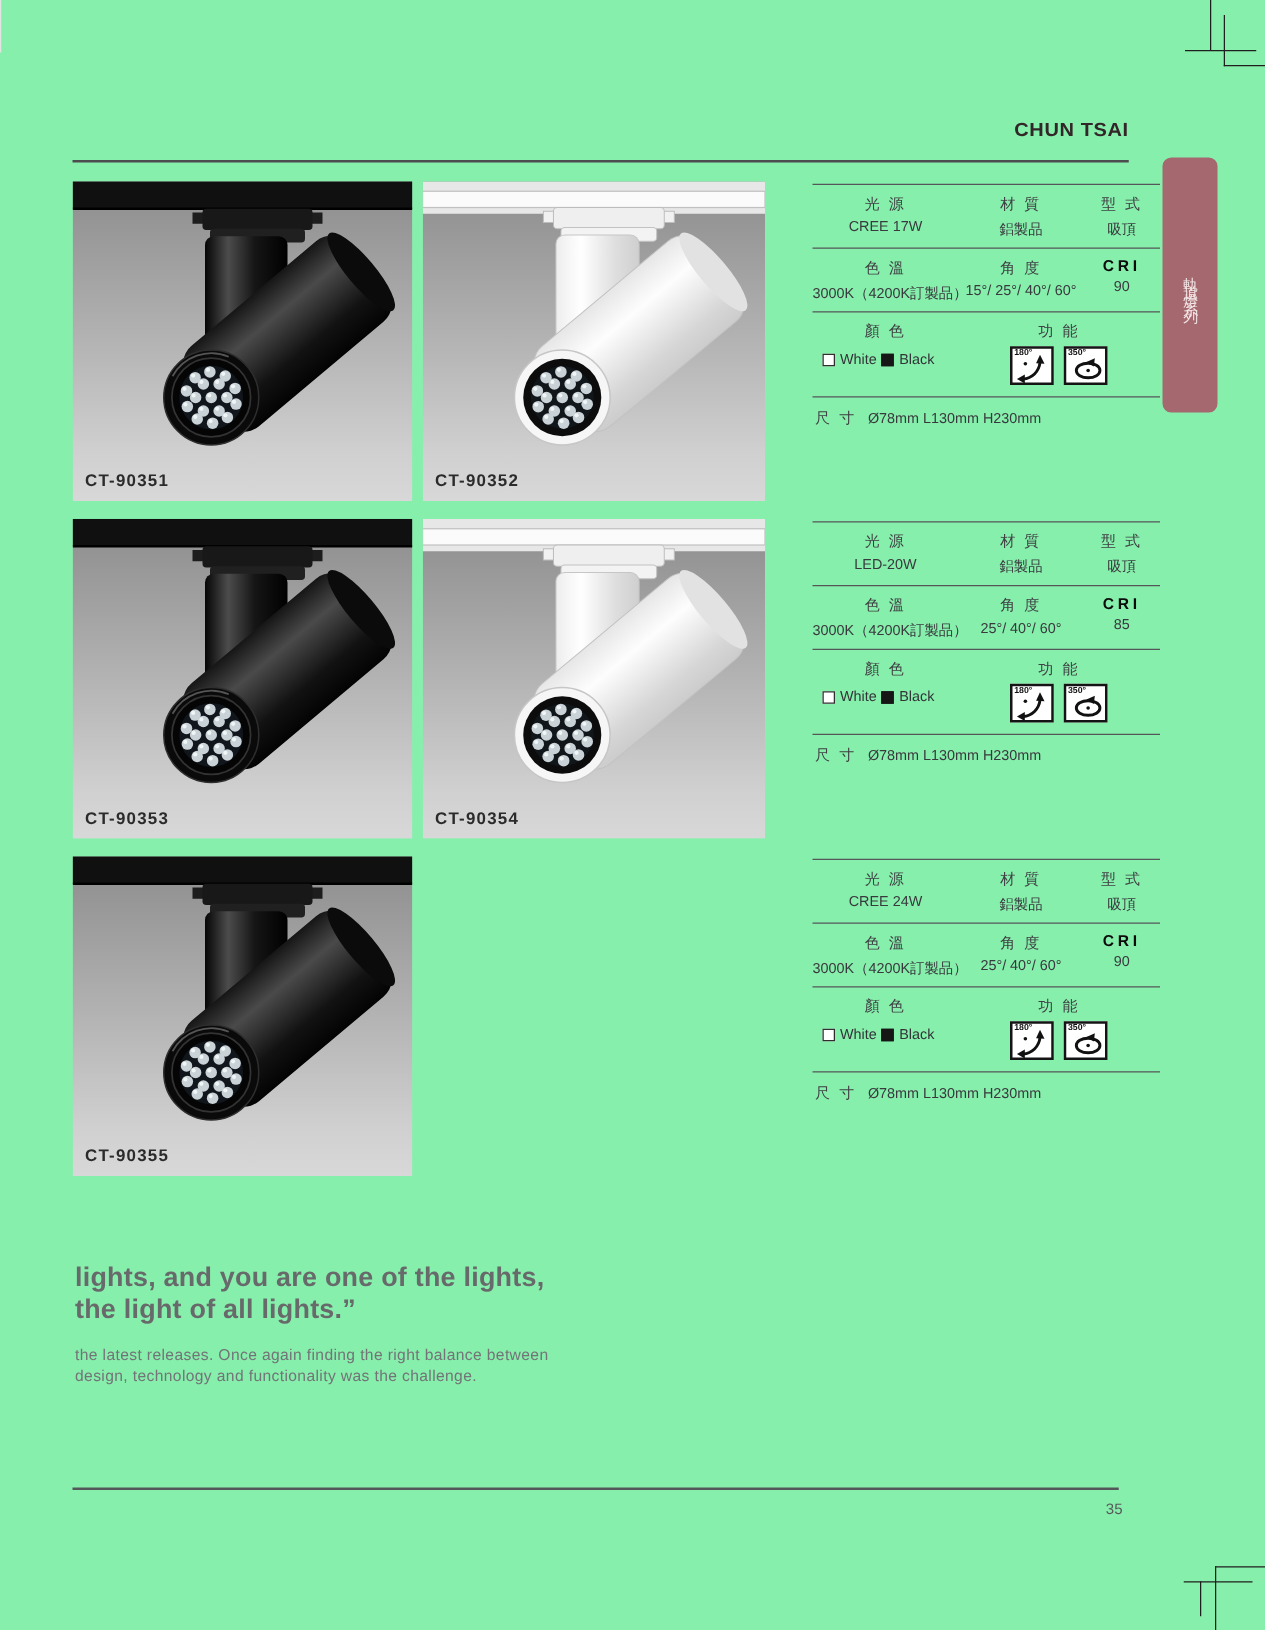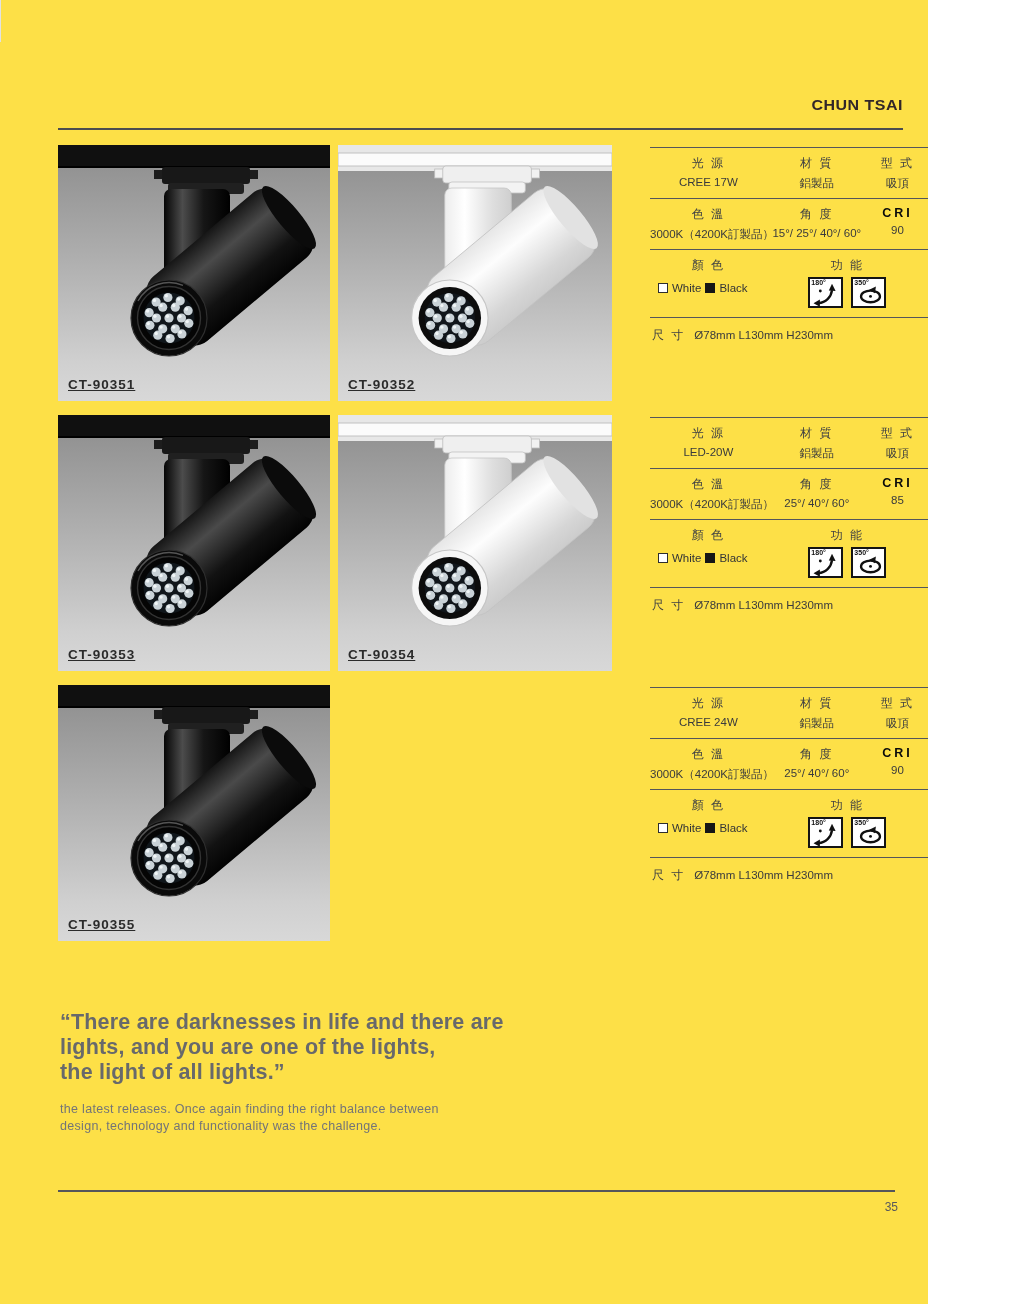--- a/index.html
+++ b/index.html
@@ -1,18 +1,18 @@
 <!DOCTYPE html>
 <html style="--tab: #a5686e;"><head>
 <meta charset="utf-8">
 <style>
   * { margin:0; padding:0; box-sizing:border-box; }
   html,body { background:#ffffff; }
   body { font-family:"Liberation Sans", sans-serif; }
-  .page { position:relative; width:928px; height:1304px; background:#fde047; overflow:hidden; }
+  .page { position:relative; width:1012px; height:1304px; background:#86efac; overflow:hidden; }
 
   
   .mark { position:absolute; background:#1f1f1f; }
   .edge-faint { position:absolute; background:#e2e2e2; }
 
   
   .logo { position:absolute; left:760px; top:96px; width:143px; text-align:right;
           font-size:16px; font-weight:900; letter-spacing:0.5px; color:#322628;
           transform:scaleY(0.95); }
   .head-rule { position:absolute; left:58px; top:128px; width:845px; height:2px; background:#4c4d4f; }
@@ -24,21 +24,21 @@
   .side-tab span { writing-mode:vertical-rl; text-orientation:upright;
               color:#f2e6e7; font-size:12px; letter-spacing:0.55em; }
 
   
   .prow { position:absolute; left:0; width:1012px; height:256px; }
   .panel { position:absolute; top:0; height:256px; overflow:hidden; }
   .panel.pl { left:58px;  width:272px; }
   .panel.pr { left:338px; width:274px; }
   .panel svg.fixture { width:100%; height:100%; display:block; }
   .pcode { position:absolute; left:10px; bottom:9px; font-size:13.5px; font-weight:bold;
-           letter-spacing:1px; color:#2b2b2b;text-decoration:underline; }
+           letter-spacing:1px; color:#2b2b2b; }
 
   
   .spec { position:absolute; left:620px; top:2px; width:278px; border-top:1px solid #55565a;margin-left:30px; }
   .srow { display:grid; grid-template-columns:42% 36% 22%; border-bottom:1px solid #55565a; }
   .cell { text-align:center; }
   .h { font-size:12px; color:#3f4043; letter-spacing:2px; padding-top:7px; }
   .h.cri { font-weight:bold; color:#0b0b0b; letter-spacing:3px; font-size:12.5px; }
   .v { font-size:11.5px; color:#393a3d; padding:4px 0 7px; white-space:nowrap; }
   .colors-line { display:flex; align-items:center; gap:4px; padding:8px 0 10px 8px; }
   .colors-line .lbl { font-size:11.5px; color:#323336; }
@@ -413,21 +413,20 @@
           </div>
         </div>
       </div>
       <div class="srow r4">
         <span class="dim-label">尺 寸</span><span class="dim-val">Ø78mm L130mm H230mm</span>
       </div>
     </div>
   </section>
 
   <div class="quote">
-    <div class="big">“There are darknesses in life and there are</div>
     <div class="big">lights, and you are one of the lights,</div>
     <div class="big">the light of all lights.”</div>
     <div class="body">
       <div>the latest releases. Once again finding the right balance between</div>
       <div>design, technology and functionality was the challenge.</div>
     </div>
   </div>
 
   <div class="foot-rule"></div>
   <div class="pagenum">35</div>

